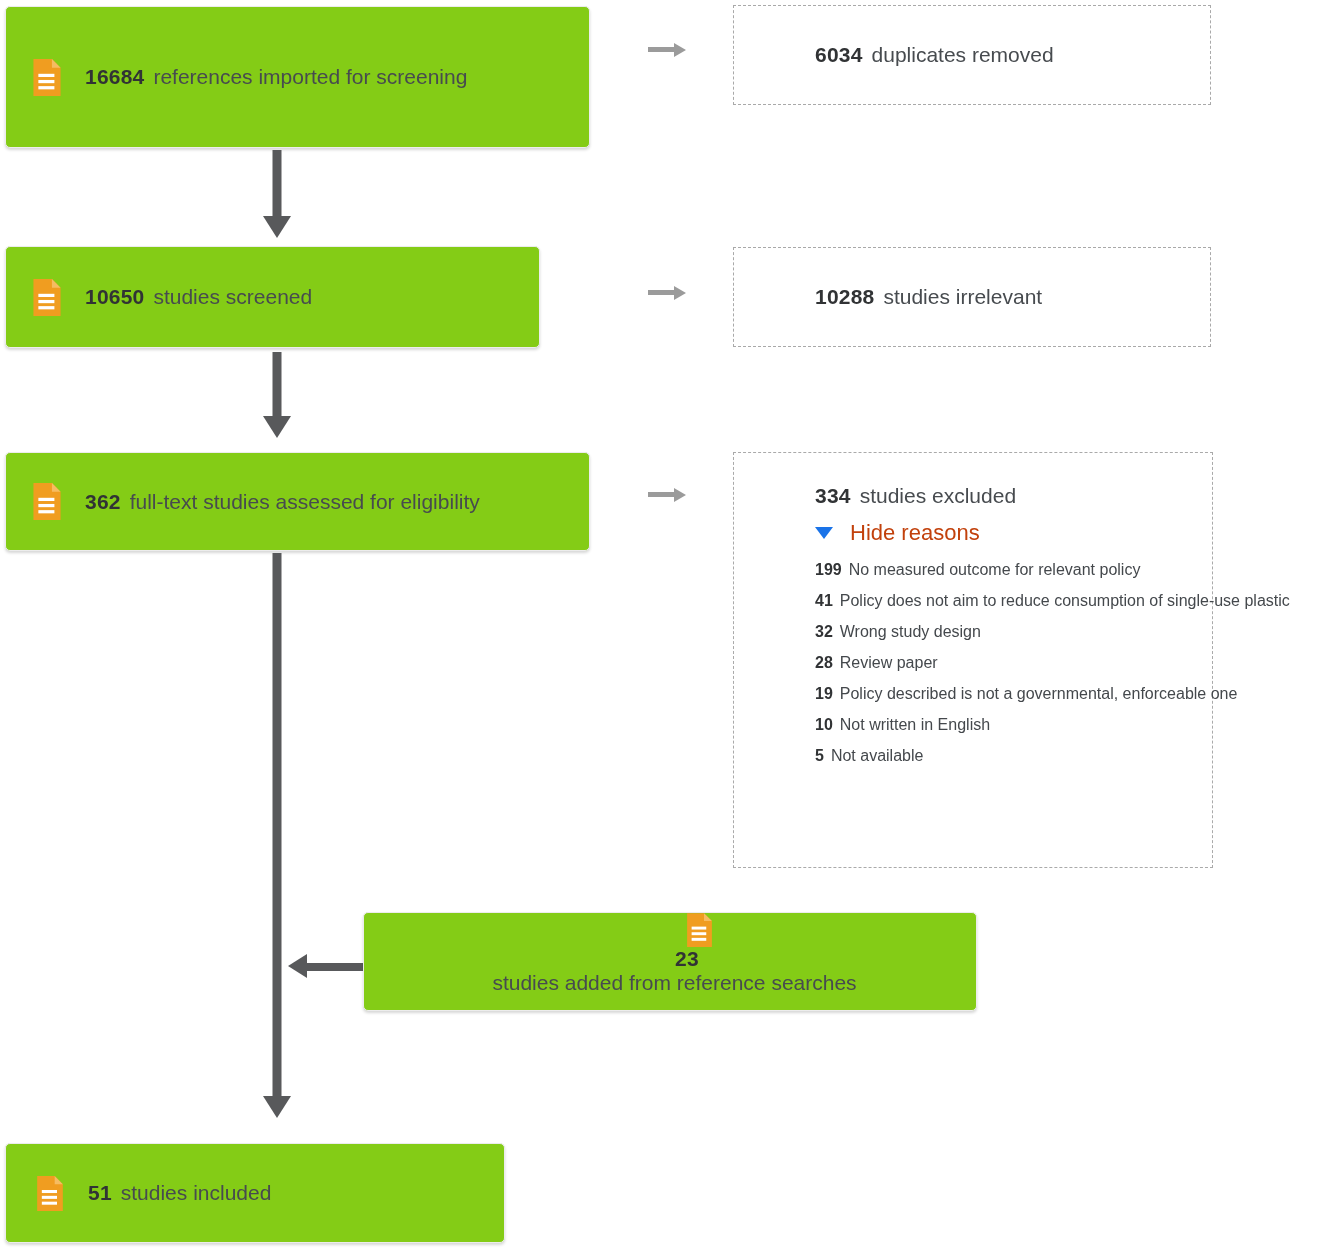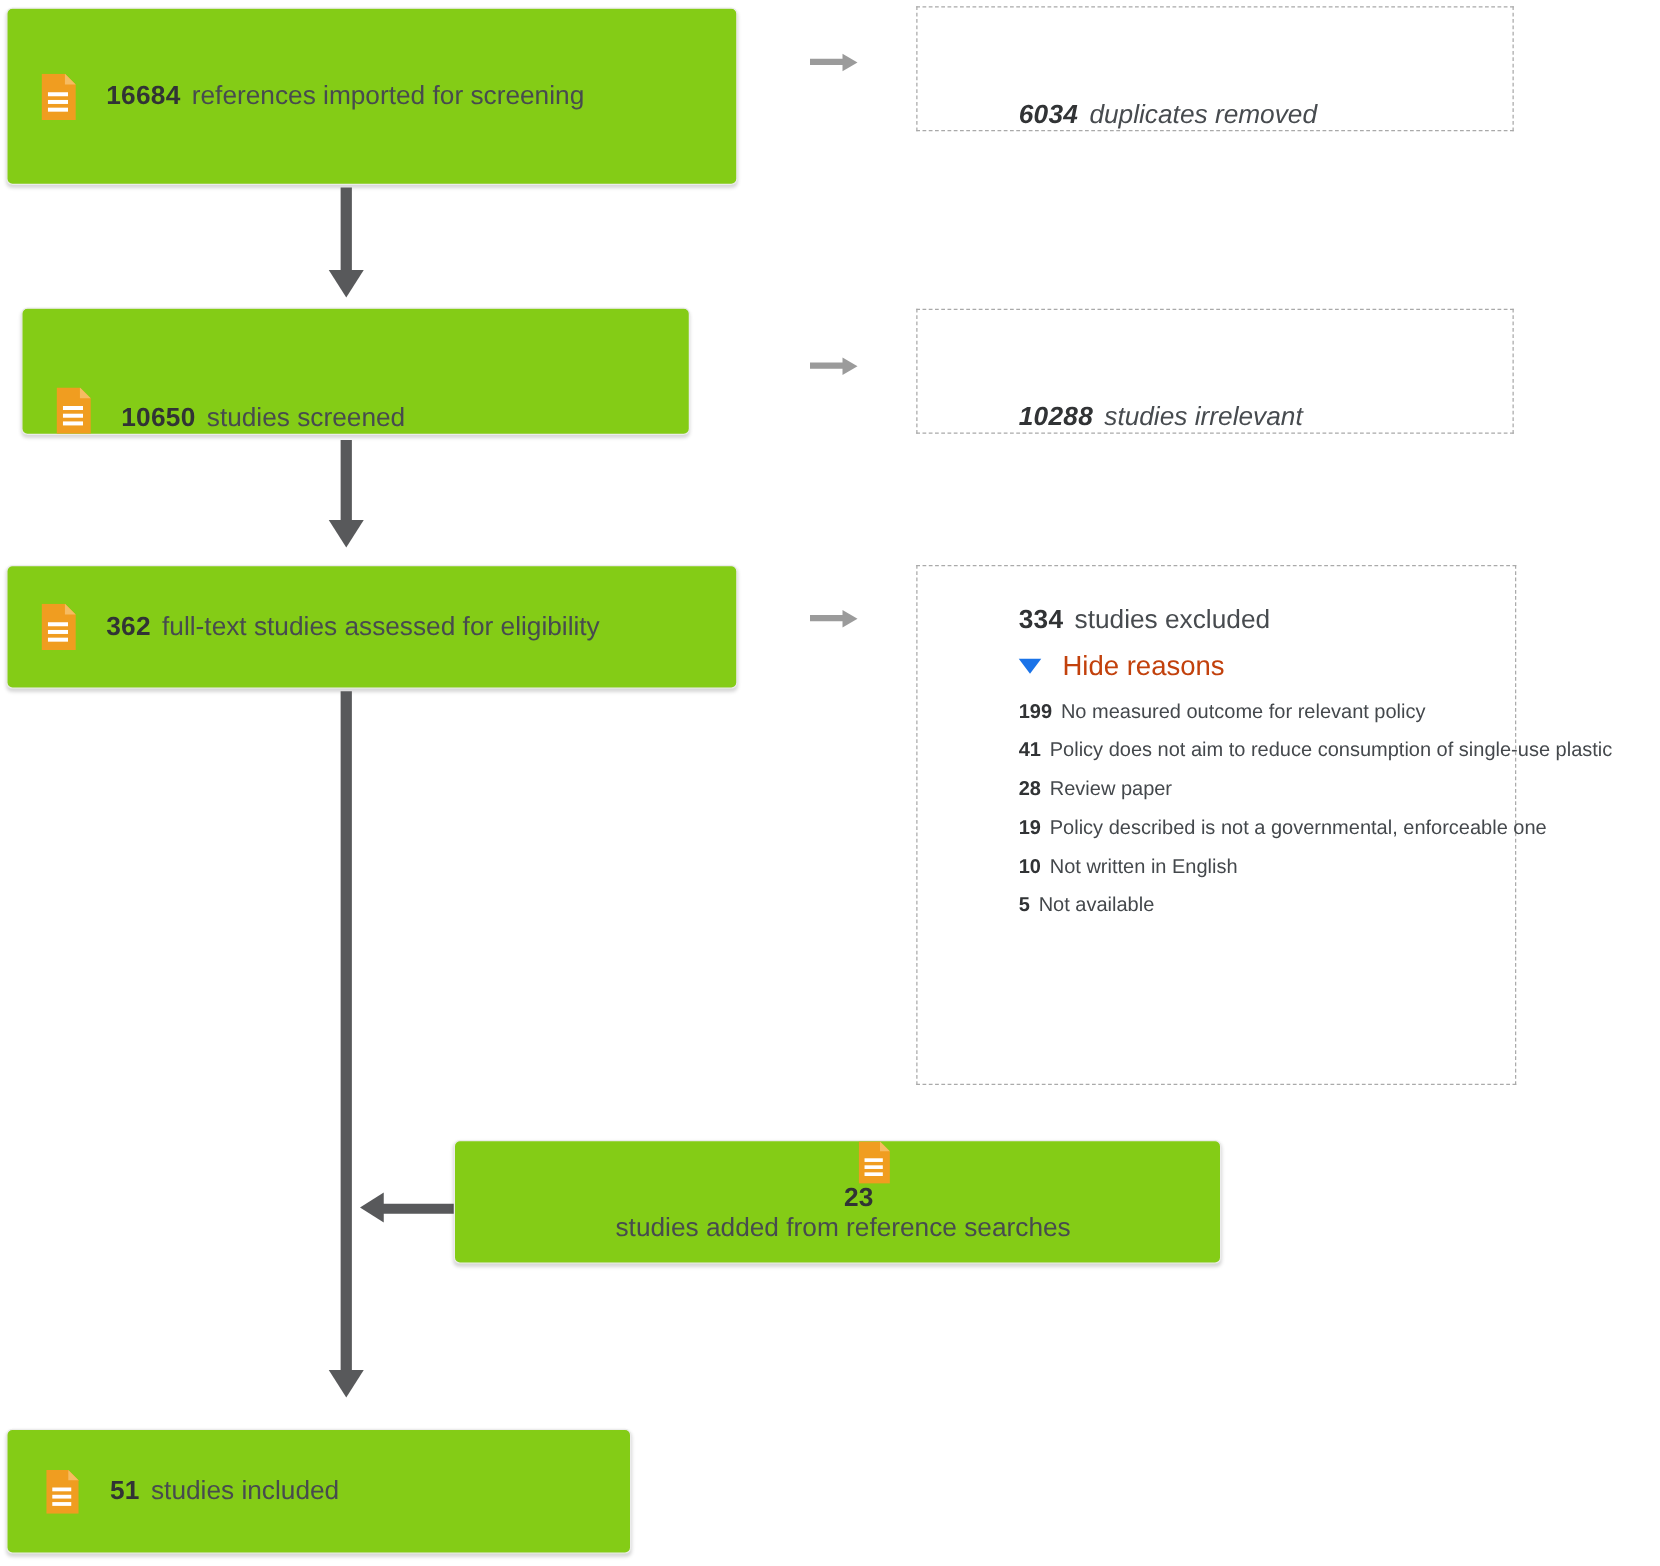--- a/index.html
+++ b/index.html
@@ -22,24 +22,23 @@
     box-sizing:border-box;
   }
   
   .dashed-box{
     position:absolute;
     border:1px dashed #a9a9a9;
     box-sizing:border-box;
     background:transparent;
   }
   .dashed-center{
-    display:flex;align-items:flex-end;
+    display:flex;align-items:center;
     height:100%;
     padding-left:81px;
-    font-style:italic;
   }
   .num{
     font-weight:700;
     color:#313335;
     font-size:21px;
     letter-spacing:0.2px;
     white-space:nowrap;
   }
   .lbl{
     color:#474b4f;
@@ -139,21 +138,21 @@
       <span class="num">6034</span>
       <span class="lbl">duplicates removed</span>
     </div>
   </div>
 
   <div class="v-arrow" style="left:263px;top:150px;width:28px;height:88px;">
     <div class="stem" style="height:66px;"></div>
       <div class="head"></div>
   </div>
 
-  <div class="stage-box" style="left:17px;top:246px;width:535px;height:102px;align-items:flex-end;">
+  <div class="stage-box" style="left:5px;top:246px;width:535px;height:102px;">
     <svg class="doc-icon" style="margin-left:26px;" width="30" height="37" viewBox="0 0 24 30">
       <path d="M1 0 H16 L23 7 V30 H1 Z" fill="#F09D20"></path>
       <path d="M16 0 L23 7 H16 Z" fill="#F6BC62"></path>
       <rect x="5" y="12" width="13" height="2.6" fill="#ffffff"></rect>
       <rect x="5" y="17" width="13" height="2.6" fill="#ffffff"></rect>
       <rect x="5" y="22" width="13" height="2.6" fill="#ffffff"></rect>
     </svg>
     <span class="num" style="margin-left:23px">10650</span>
     <span class="lbl">studies screened</span>
   </div>
@@ -198,20 +197,21 @@
         <span class="num">334</span>
         <span class="lbl">studies excluded</span>
       </div>
       <div class="toggle-row">
         <span class="tri-down"></span>
         <span class="toggle-lbl">Hide reasons</span>
       </div>
       <div class="reasons">
         <div class="reason"><span class="rnum">199</span><span>No measured outcome for relevant policy</span></div>
         <div class="reason"><span class="rnum">41</span><span>Policy does not aim to reduce consumption of single-use plastic</span></div>
+        <div class="reason"><span class="rnum">32</span><span>Wrong study design</span></div>
         <div class="reason"><span class="rnum">28</span><span>Review paper</span></div>
         <div class="reason"><span class="rnum">19</span><span>Policy described is not a governmental, enforceable one</span></div>
         <div class="reason"><span class="rnum">10</span><span>Not written in English</span></div>
         <div class="reason"><span class="rnum">5</span><span>Not available</span></div>
       </div>
     </div>
   </div>
 
   <div class="v-arrow" style="left:263px;top:553px;width:28px;height:565px;">
     <div class="stem" style="height:543px;"></div>

